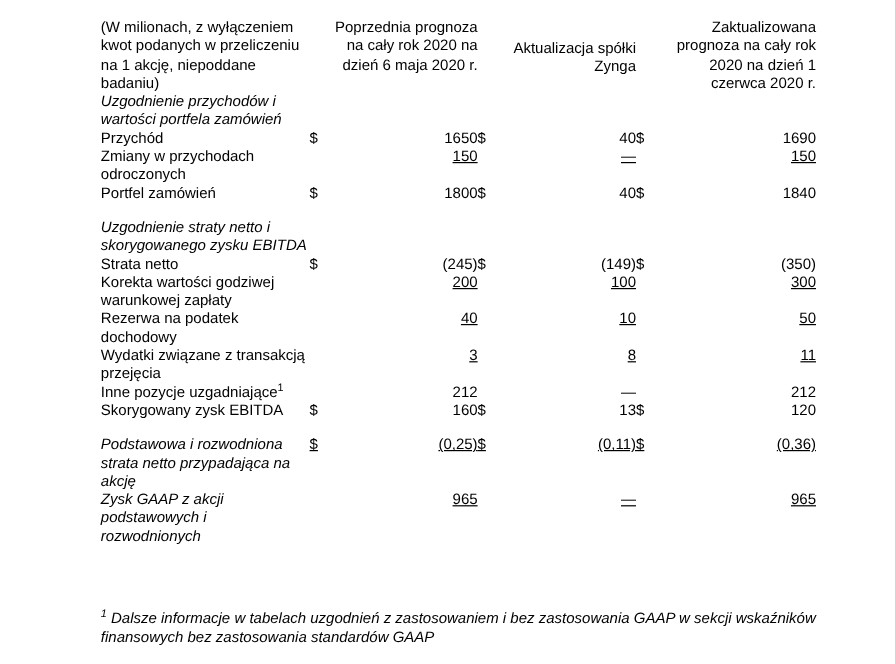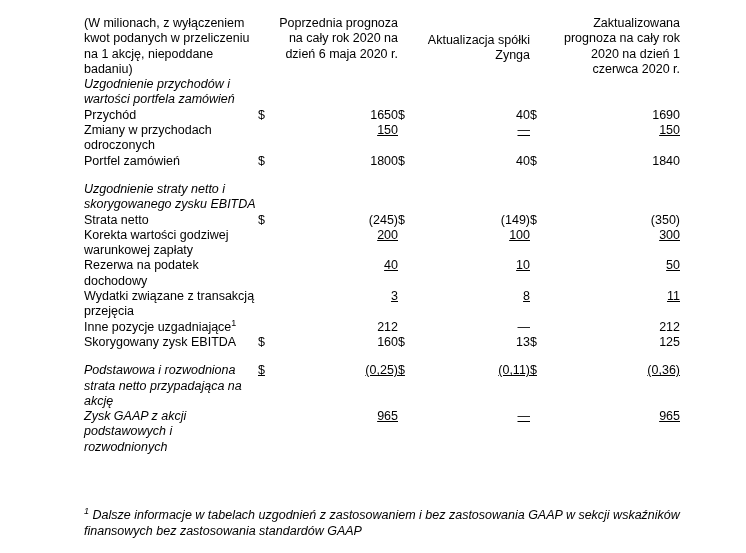--- a/index.html
+++ b/index.html
@@ -199,21 +199,21 @@
         <td class="val">212</td>
       </tr>
 
       <tr>
         <td class="label">Skorygowany zysk EBITDA</td>
         <td class="cur">$</td>
         <td class="val">160</td>
         <td class="cur">$</td>
         <td class="val">13</td>
         <td class="cur">$</td>
-        <td class="val">125</td>
+        <td class="val">120</td>
       </tr>
 
       <tr class="spacer">
         <td colspan="7"></td>
       </tr>
 
       <tr>
         <td class="label bold">Podstawowa i rozwodniona strata netto przypadająca na akcję</td>
         <td class="cur mid-val">$</td>
         <td class="val mid-val">(0,25)</td>

